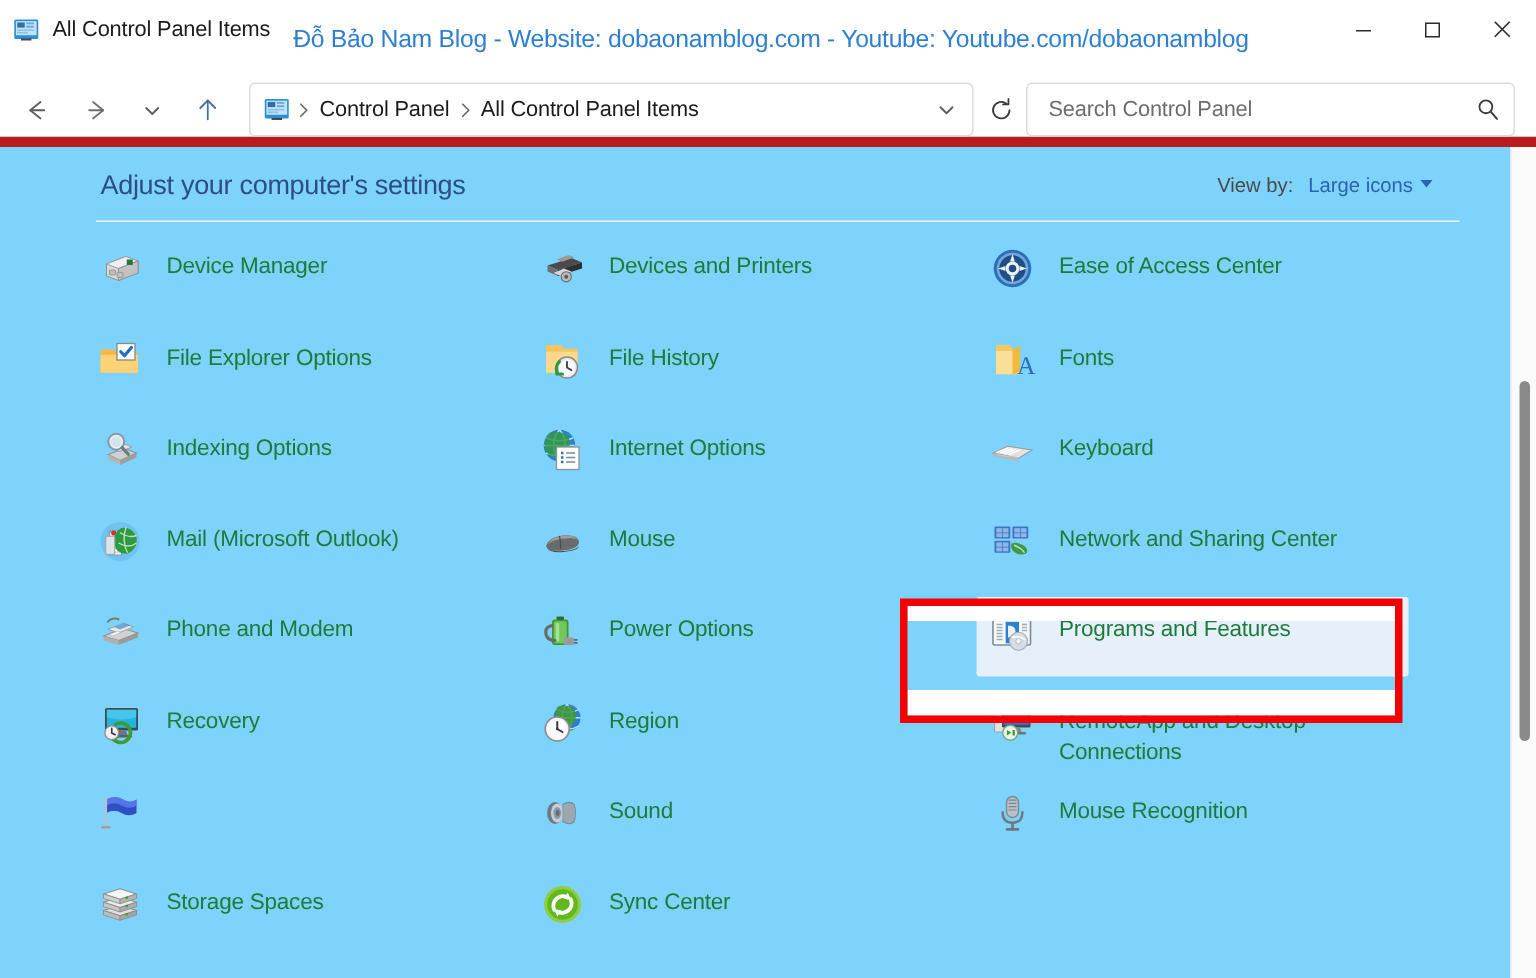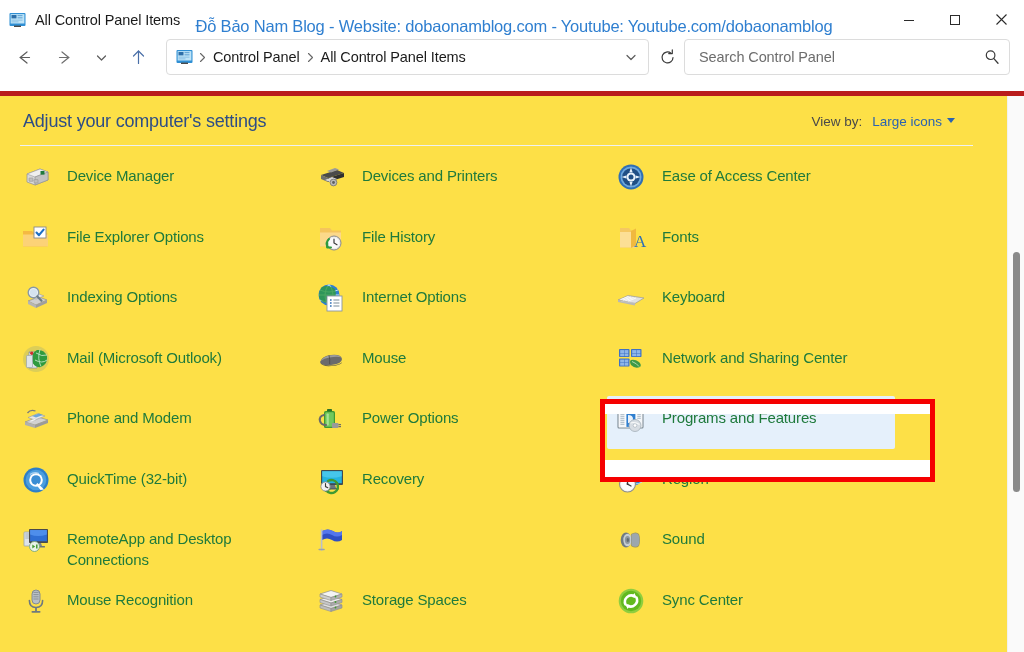--- a/index.html
+++ b/index.html
@@ -73,21 +73,21 @@
     pointer-events: none;
     letter-spacing: -0.2px;
     padding-left: 16px;
   }
 
   
   .navbar {
     height: 52px;
     flex: 0 0 52px;
     display: flex;
-    align-items: flex-start;
+    align-items: flex-end;
     background: #ffffff;
     padding: 0 14px 0 4px;
     gap: 0;
     position: relative;
     z-index: 5;
   }
   .nav-btn {
     width: 40px; height: 36px;
     display: flex; align-items: center; justify-content: center;
     color: #5c5c5c;
@@ -156,24 +156,25 @@
     background: transparent;
     letter-spacing: -0.1px;
   }
   .searchbox input::placeholder { color: #6d6d6d; opacity: 1; }
   .search-icon { color: #3a3a3a; display:flex; }
 
   
   .content-wrap {
     flex: 1 1 auto;
     position: relative;
-    border-top: 5px solid #b91c1c;
-    background: #fde047;
+    border-top: 7px solid #b91c1c;
+    background: #7dd3fc;
     display: flex;
     overflow: hidden;
+    padding-left: 44px;
   }
   .content {
     flex: 1 1 auto;
     position: relative;
     overflow: hidden;
   }
   .page-head {
     height: 50px;
     display: flex;
     align-items: center;
@@ -662,33 +663,20 @@
     <circle cx="20" cy="22.5" r="6" fill="#d7dde3" stroke="#a3aeb7" stroke-width="0.8"></circle>
     <circle cx="20" cy="22.5" r="1.8" fill="#ffffff" stroke="#a3aeb7" stroke-width="0.6"></circle>
     <path d="M15.5 20 q4.5 -1.5 9 1.5" stroke="#ffffff" stroke-width="1.2" fill="none" opacity="0.85"></path>
   </svg>
             </span>
             <span class="item-label">Programs and Features</span>
           </div>
           <div class="cell">
             <span class="item-icon">
               <svg viewBox="0 0 32 32">
-    <circle cx="16" cy="16" r="12.5" fill="#2d7fc9"></circle>
-    <circle cx="16" cy="16" r="10.3" fill="#4c9ede"></circle>
-    <circle cx="16" cy="16" r="6.8" fill="#ffffff"></circle>
-    <circle cx="16" cy="16" r="4.8" fill="#3b8ed4"></circle>
-    <path d="M17.5 19 L24 25.5 L20.5 26 L16 20.5 Z" fill="#ffffff"></path>
-    <path d="M10 10.5 q4 -3 9 -1" stroke="#ffffff" stroke-width="1.2" fill="none" opacity="0.55"></path>
-  </svg>
-            </span>
-            <span class="item-label">QuickTime (32-bit)</span>
-          </div>
-          <div class="cell">
-            <span class="item-icon">
-              <svg viewBox="0 0 32 32">
     <rect x="6" y="6" width="22" height="15" rx="1" fill="#3f4a52"></rect>
     <rect x="7.2" y="7.2" width="19.6" height="12" fill="#23b4e0"></rect>
     <path d="M7.2 7.2 h19.6 v5 q-10 3 -19.6 0 Z" fill="#56cdf0" opacity="0.7"></path>
     <path d="M14 21 h6 l1 3 h-8 Z" fill="#6a757d"></path>
     <rect x="10" y="24" width="14" height="1.6" rx="0.6" fill="#55606a"></rect>
     <path d="M11 26 a6.5 6.5 0 1 0 2 -9" stroke="#3f9a32" stroke-width="2.4" fill="none" stroke-linecap="round"></path>
     <path d="M8 22.5 L11 26.8 L14.5 25" stroke="#3f9a32" stroke-width="2.2" fill="none" stroke-linecap="round" stroke-linejoin="round"></path>
     <circle cx="10.5" cy="22.5" r="4.6" fill="#f1f1f1" stroke="#8f8f8f" stroke-width="0.9"></circle>
     <path d="M10.5 19.6 V22.6 L12.8 23.8" stroke="#3a3a3a" stroke-width="1.1" fill="none" stroke-linecap="round"></path>
   </svg>

